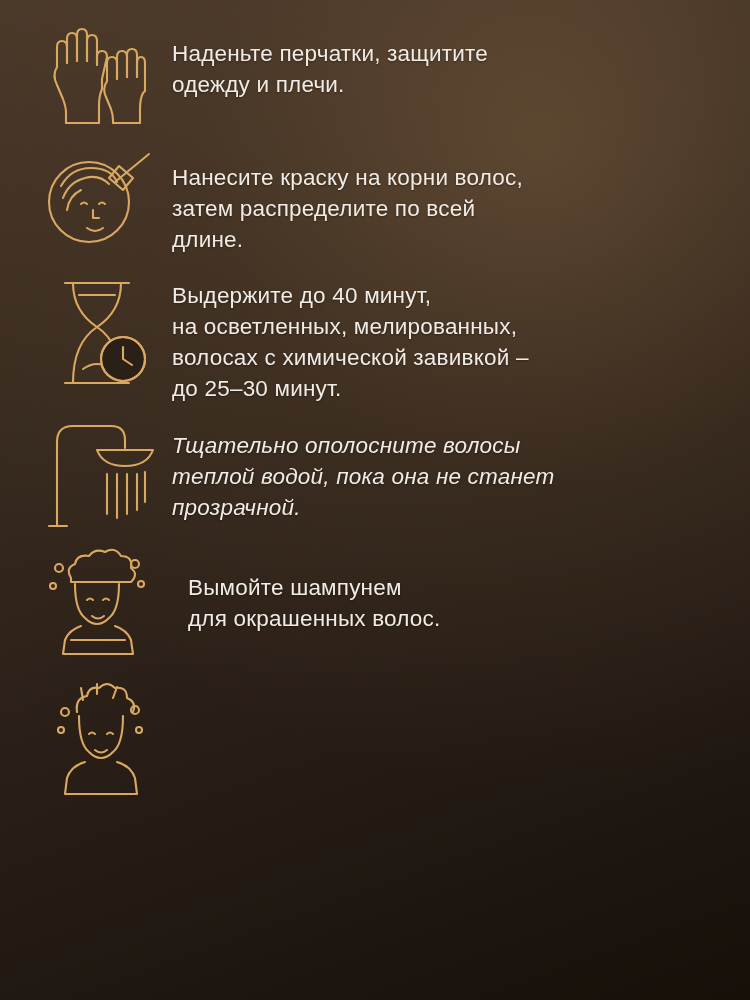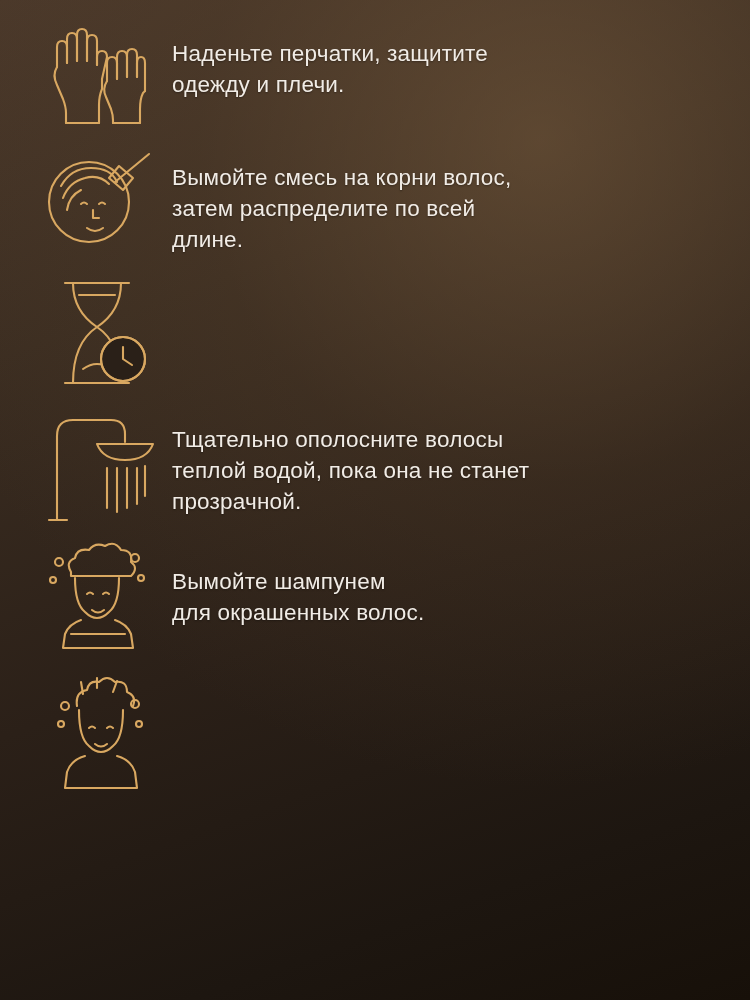--- a/index.html
+++ b/index.html
@@ -64,22 +64,22 @@
     padding-top: 18px;
     white-space: pre-line;
     text-shadow: 0 1px 2px rgba(0,0,0,0.35);
   }
 
   
   .step-1 .step-text { padding-top: 22px; }
   .step-2 .step-text { padding-top: 14px; }
   .step-3 .step-text { padding-top: 20px; }
   .step-4 .step-text { padding-top: 12px; }
-  .step-5 .step-text { padding-top: 20px; }
-  .step-6 .step-text { padding-top: 28px; }
+  .step-5 .step-text { padding-top: 20px; font-style: italic; }
+  .step-6 .step-text { padding-top: 28px; margin-left: 16px; }
   .step-7 .step-text { padding-top: 12px; }
 
   .step-2 .step-icon, .step-4 .step-icon { height: 130px; }
   .step-5 .step-icon { height: 128px; }
   .step-6 .step-icon { height: 126px; }
   .step-7 .step-icon { height: 134px; }
 </style>
 </head>
 <body>
 
@@ -123,40 +123,44 @@
 
           <path d="M44 58 q3 -3 6 0"></path>
           <path d="M62 58 q3 -3 6 0"></path>
           <path d="M56 64 l0 8 l6 0"></path>
           <path d="M50 82 q8 6 16 0"></path>
 
           <path d="M78 36 L112 8"></path>
           <path d="M72 32 L86 44 L96 32 L82 20 Z"></path>
         </svg>
       </div>
-      <div class="step-text">Вымойте смесь на корни волос,
+      <div class="step-text">Нанесите краску на корни волос,
 затем распределите по всей
 длине.</div>
     </div>
 
     <div class="step step-4">
       <div class="step-icon">
         <svg width="120" height="120" viewBox="0 0 120 120" fill="none" stroke="#d9a861" stroke-width="2.1" stroke-linecap="round" stroke-linejoin="round">
           <path d="M28 10 L92 10"></path>
           <path d="M28 110 L92 110"></path>
           <path d="M36 10 q0 28 24 44 q-24 16 -24 56"></path>
           <path d="M84 10 q0 28 -24 44 q24 16 24 56"></path>
           <path d="M42 22 L78 22"></path>
           <path d="M46 96 q14 -10 28 0"></path>
 
           <circle cx="86" cy="86" r="22" fill="#2a2018"></circle>
           <circle cx="86" cy="86" r="22"></circle>
           <path d="M86 74 L86 86 L95 92"></path>
         </svg>
       </div>
+      <div class="step-text">Выдержите до 40 минут,
+на осветленных, мелированных,
+волосах с химической завивкой –
+до 25–30 минут.</div>
     </div>
 
     <div class="step step-5">
       <div class="step-icon">
         <svg width="120" height="120" viewBox="0 0 120 120" fill="none" stroke="#d9a861" stroke-width="2.1" stroke-linecap="round" stroke-linejoin="round">
           <path d="M20 112 L20 28 q0 -16 16 -16 L74 12 q14 0 14 14 L88 34"></path>
           <path d="M60 36 L116 36 q-6 16 -28 16 q-22 0 -28 -16 Z"></path>
           <path d="M70 60 L70 100"></path>
           <path d="M80 60 L80 104"></path>
           <path d="M90 60 L90 100"></path>

